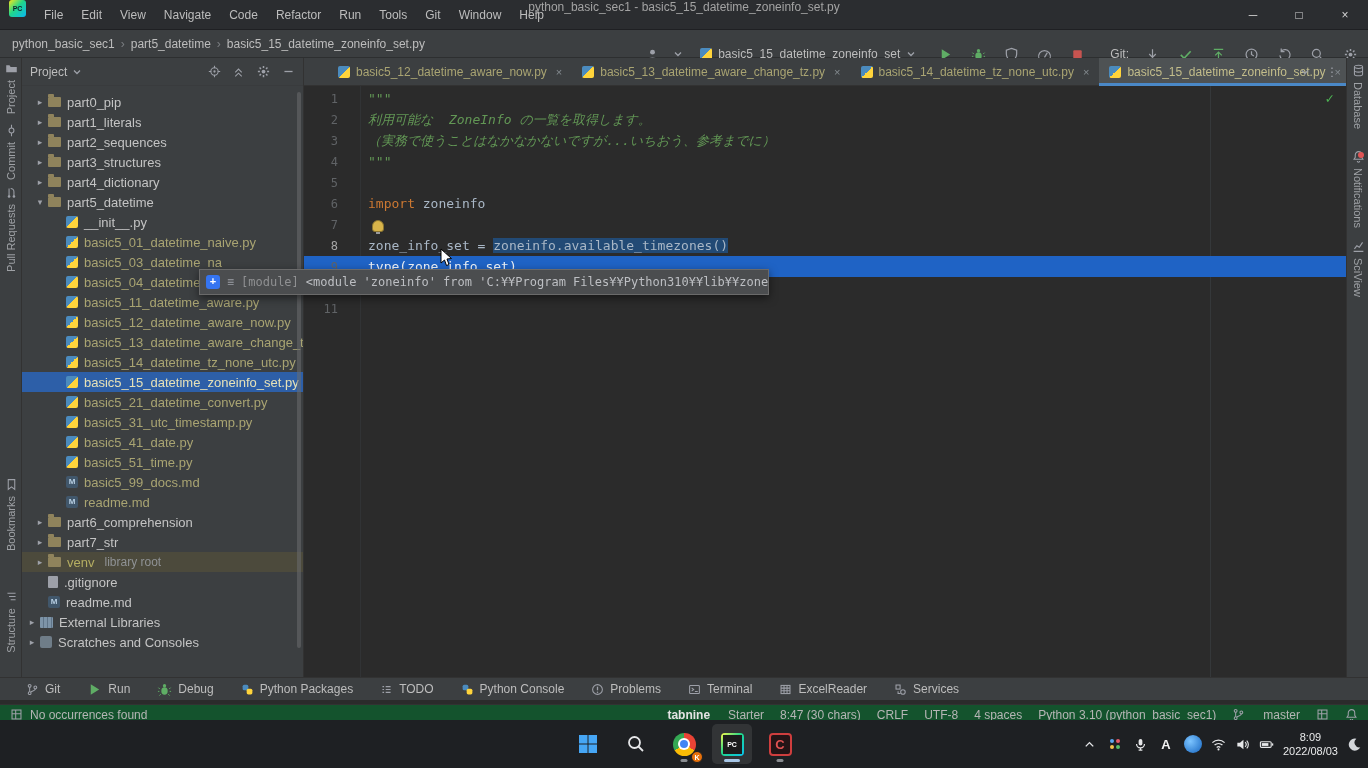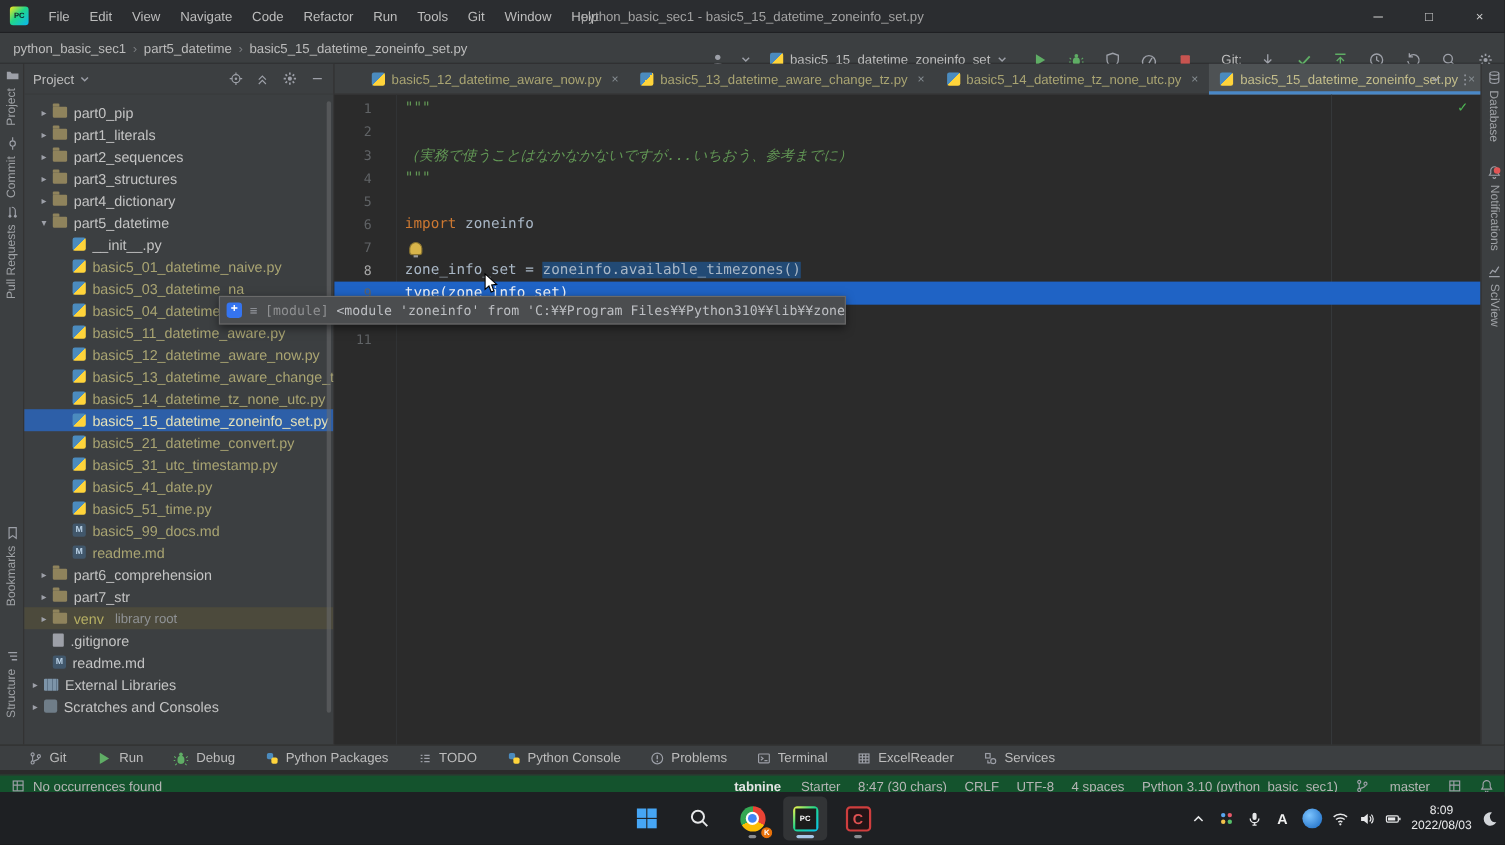--- a/index.html
+++ b/index.html
@@ -8,21 +8,21 @@
           font-family:"Liberation Sans",sans-serif;font-size:12px;color:#bbb;}
   .i16{width:15px;height:15px;display:block;}
   .i13{width:13px;height:13px;display:block;}
   .i22{width:22px;height:22px;display:block;}
   .i18{width:18px;height:18px;display:block;}
   .i10{width:10px;height:10px;display:block;}
   .icw{display:inline-flex;align-items:center;justify-content:center;}
 
   
   .titlebar{position:absolute;top:0;left:0;right:0;height:30px;background:#2b2d30;
-            border-bottom:1px solid #1f2023;display:flex;align-items:center;}
+            border-bottom:1px solid #1f2023;display:flex;align-items:flex-start;}
   .appic{width:17px;height:17px;margin:0 9px;border-radius:3px;flex:none;
          background:linear-gradient(135deg,#f8e71c,#21d789 45%,#0ab7f2);
          display:flex;align-items:center;justify-content:center;font-size:7px;font-weight:bold;color:#10222a;}
   .menu{padding:0 9px;line-height:30px;color:#bdbdbd;}
   .wtitle{position:absolute;left:50%;transform:translateX(-50%);color:#a3a3a3;white-space:nowrap;}
   .wctrls{margin-left:auto;display:flex;height:30px;}
   .wbtn{width:46px;height:30px;display:flex;align-items:center;justify-content:center;color:#d2d2d2;font-size:12px;}
 
   
   .toolbar{position:absolute;top:30px;left:0;right:0;height:28px;background:#3c3f41;
@@ -533,20 +533,21 @@
       <div class="code" id="code">
         <div class="gutline"></div>
         <div class="marginline"></div>
         <div id="lines">
             <div class="crow">
               <span class="gut">1</span>
               <span class="ctext"><span class="str">"""</span></span>
             </div>
             <div class="crow">
               <span class="gut">2</span>
+              <span class="ctext"><span class="str">利用可能な  ZoneInfo の一覧を取得します。</span></span>
             </div>
             <div class="crow">
               <span class="gut">3</span>
               <span class="ctext"><span class="str">（実務で使うことはなかなかないですが...いちおう、参考までに）</span></span>
             </div>
             <div class="crow">
               <span class="gut">4</span>
               <span class="ctext"><span class="str">"""</span></span>
             </div>
             <div class="crow">

